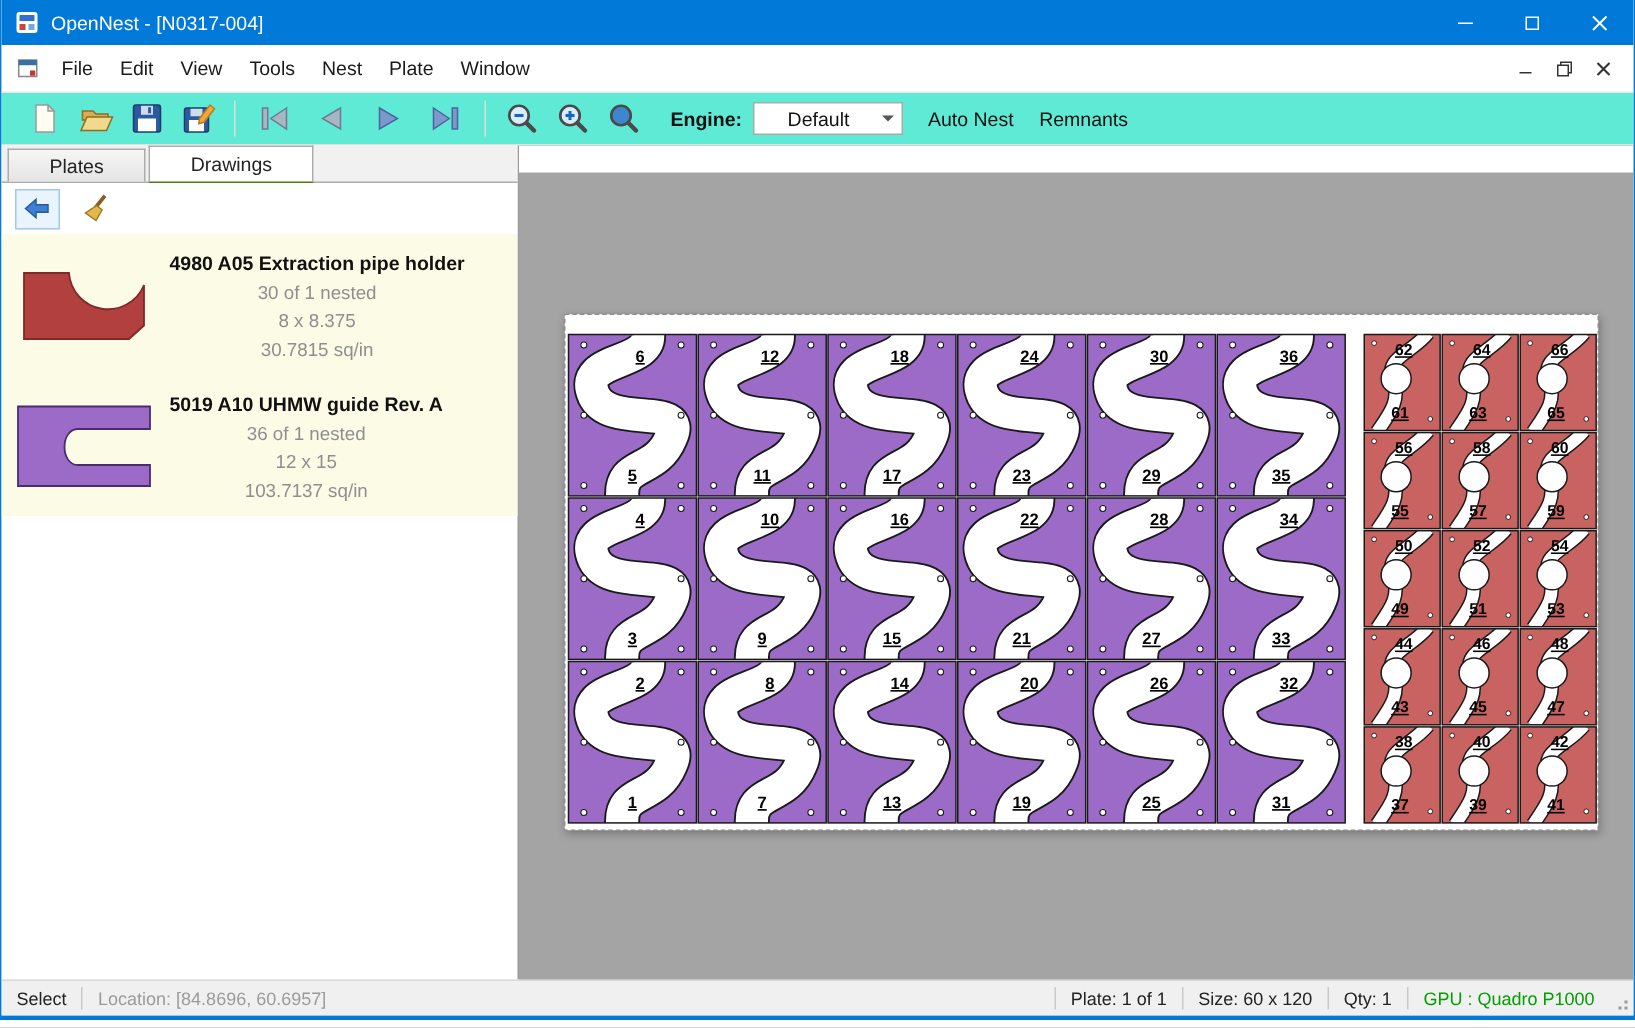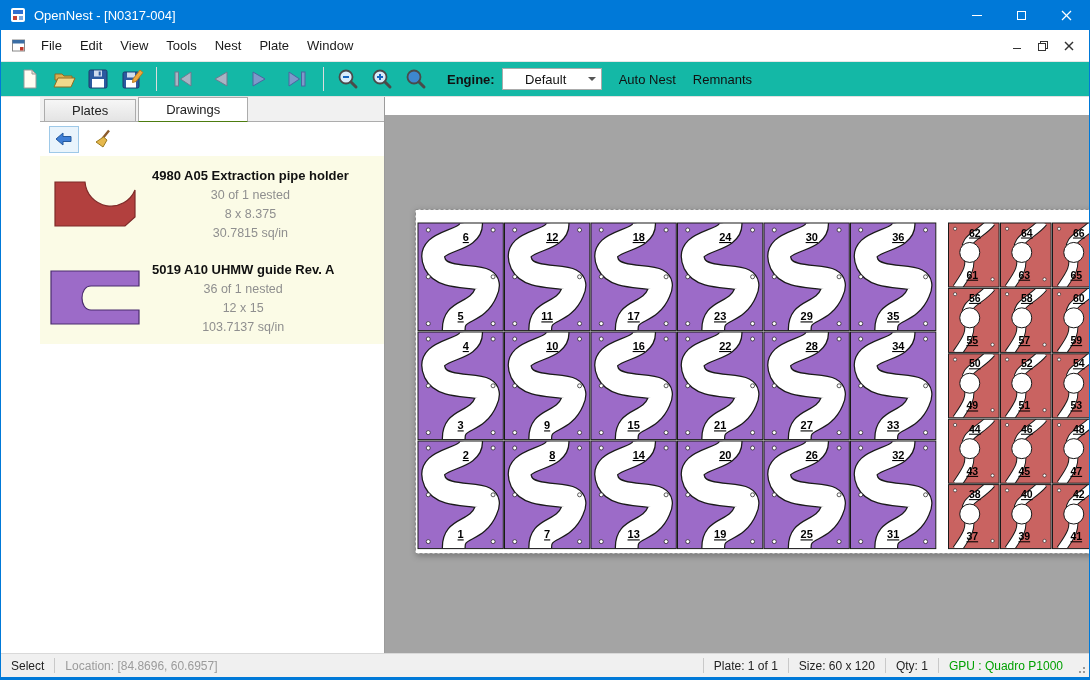--- a/index.html
+++ b/index.html
@@ -19,36 +19,36 @@
 
   
   .menubar { flex:0 0 26px; background:#fff; border-bottom:1px solid #e6e6e6; display:flex; align-items:center; font-size:13px; color:#1a1a1a; }
   .mdi-doc-icon { margin:0 6px 0 10px; display:flex; }
   .menu-item { padding:8px 9px; cursor:default; }
   .mdi-controls { margin-left:auto; display:flex; align-items:center; padding-right:10px; gap:6px; }
   .mdi-btn { width:20px; height:18px; display:flex; align-items:center; justify-content:center; }
   .mdi-min { width:8px; height:1px; background:#333; margin-top:6px; }
 
   
-  .toolbar { flex:0 0 35px; background:#14b8a6; border-bottom:1px solid #E0E0E0; display:flex; align-items:center; padding-left:12px; font-size:13px; color:#111; }
+  .toolbar { flex:0 0 35px; background:#5eead4; border-bottom:1px solid #E0E0E0; display:flex; align-items:center; padding-left:12px; font-size:13px; color:#111; }
   .tbtn { width:34px; height:30px; display:flex; align-items:center; justify-content:center; }
   .tbtn.nav { width:38px; }
   .tsep { width:1px; height:24px; background:#DCDCDC; margin:0 7px; }
   .engine-label { font-weight:bold; margin:0 7px 0 14px; }
   .combo { width:100px; height:22px; border:1px solid #ABABAB; background:#fff; display:flex; align-items:center; }
   .combo-text { flex:1; padding-left:6px; font-size:13px; }
   .combo-arrow { width:18px; height:100%; display:flex; align-items:center; justify-content:center; }
   .combo-arrow::after { content:""; border:4px solid transparent; border-top-color:#555; margin-top:4px; }
   .tool-label { margin-left:17px; cursor:default; }
 
   
   .main { flex:1; min-height:0; display:flex; }
 
   
-  .left-panel { flex:0 0 345px; width:345px; background:#fff; display:flex; flex-direction:column; border-right:1px solid #9b9b9b;margin-left:39px; }
+  .left-panel { flex:0 0 345px; width:345px; background:#fff; display:flex; flex-direction:column; border-right:1px solid #9b9b9b; }
   .tab-strip { flex:0 0 25px; display:flex; align-items:flex-end; background:#F1F1F1; border-bottom:1px solid #ACACAC; padding-left:2px; }
   .tab { height:22px; line-height:21px; padding:0 27px; font-size:13px; color:#222;
          background:linear-gradient(#F6F6F6,#E4E4E4); border:1px solid #ACACAC; border-bottom:none; margin-left:2px; }
   .tab.active { height:25px; line-height:24px; background:#fff; margin-bottom:-1px; border-bottom:1px solid #4d7c0f; }
   .panel-toolbar { flex:0 0 34px; display:flex; align-items:center; padding-left:9px; gap:10px; background:#fff; }
   .ptb-btn { width:30px; height:27px; display:flex; align-items:center; justify-content:center; }
   .ptb-btn.framed { border:1px solid #9EC9E8; background:#E9F4FC; }
   .drawing-list { background:#FBFBE6; }
   .drawing-item { display:flex; padding:7px 6px; min-height:86px; }
   .thumb { flex:0 0 98px; width:98px; display:flex; align-items:center; justify-content:center; }

